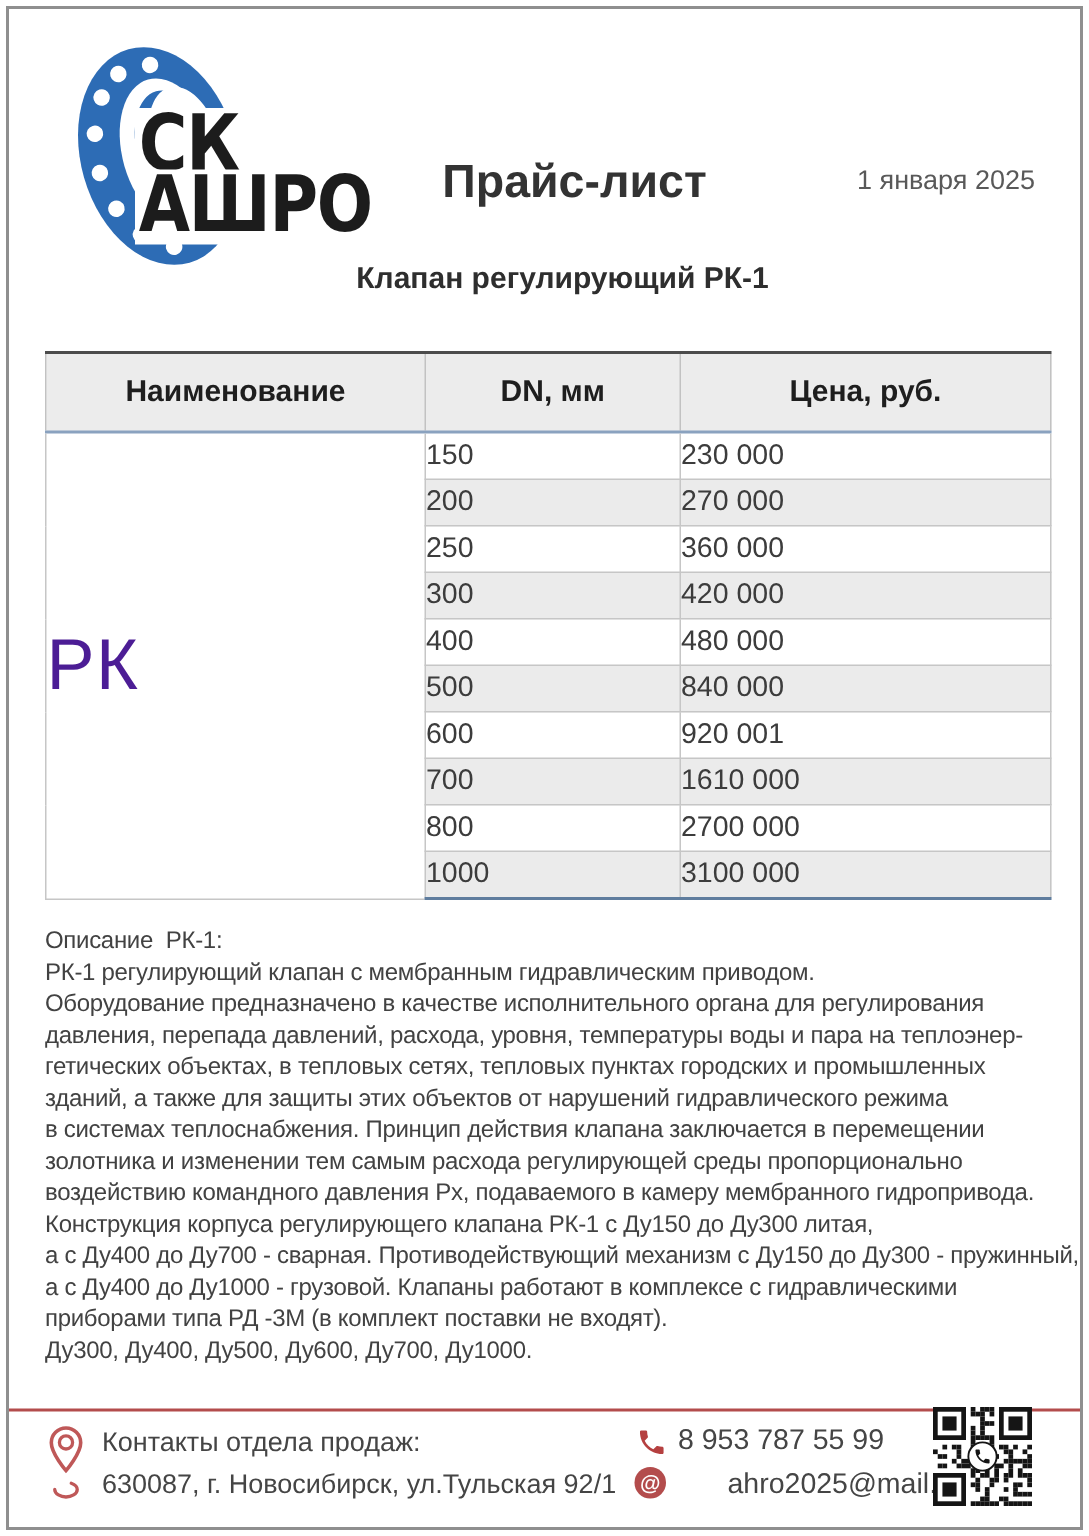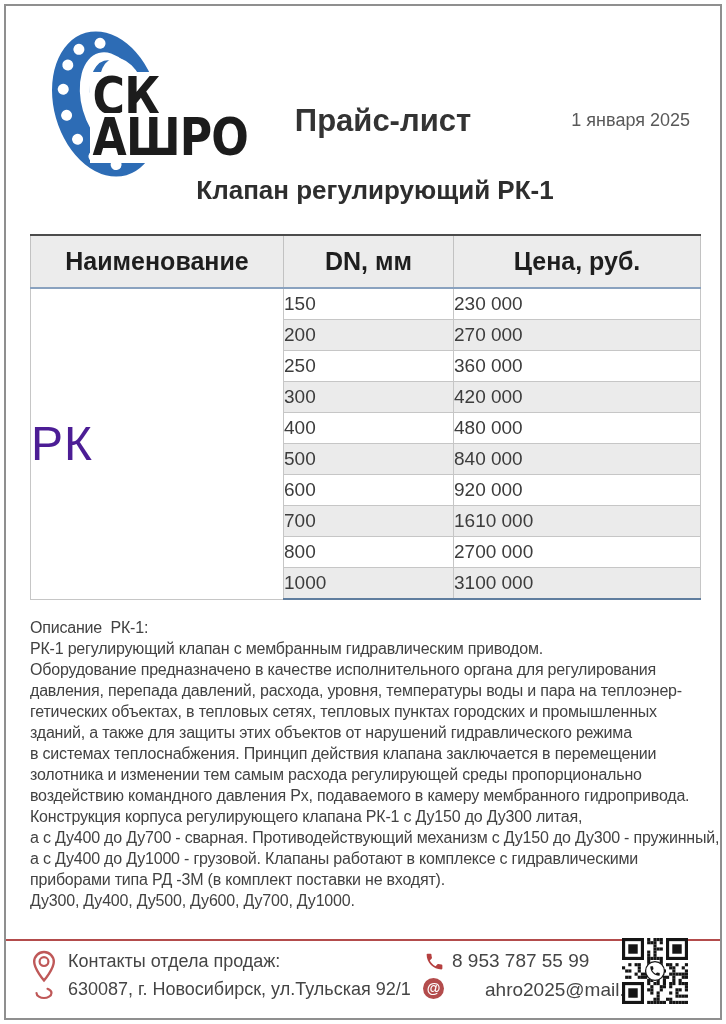--- a/index.html
+++ b/index.html
@@ -21,30 +21,30 @@
   }
   .logo-sk{left:62px;top:58px;font-size:52px;}
   .logo-ashro{left:62px;top:99px;font-size:52px;}
 
   
   .doc-title{position:absolute;left:383px;top:103px;transform:translateX(-50%);
     font-size:31px;font-weight:bold;color:#333;white-space:nowrap;}
   .doc-date{position:absolute;right:36px;top:110px;font-size:18px;color:#595959;
     white-space:nowrap;}
   .product-title{position:absolute;left:375px;top:175px;transform:translateX(-50%);
-    font-size:26px;font-weight:bold;color:#2e2e2e;white-space:nowrap;}
+    font-size:20px;font-weight:bold;color:#2e2e2e;white-space:nowrap;}
 
   
   table.price{position:absolute;left:30px;top:234px;width:670px;
     border-collapse:collapse;table-layout:fixed;}
   table.price col.c1{width:253px;} table.price col.c2{width:170px;}
   table.price col.c3{width:247px;}
   table.price th{
     height:51px;background:var(--table-header-bg,#ececec);
-    font-size:25px;font-weight:bold;color:#1e1e1e;text-align:center;
+    font-size:20px;font-weight:bold;color:#1e1e1e;text-align:center;
     border:1px solid #c2c2c2;border-top:2px solid #4c4c4c;
     border-bottom:2px solid #8aa2bf;padding:0;
   }
   table.price td{
     height:30px;font-size:19px;color:#3c3c3c;text-align:left;
     border:1px solid #c6c6c6;padding:0;background:#fff;
   }
   table.price tr.alt td{background:var(--row-alt-bg,#ebebeb);}
   table.price td.group-cell{
     background:#fff;font-size:48px;font-weight:normal;color:#4c1d95;
@@ -137,21 +137,21 @@
       <tr>
         <td>400</td>
         <td>480 000</td>
       </tr>
       <tr class="alt">
         <td>500</td>
         <td>840 000</td>
       </tr>
       <tr>
         <td>600</td>
-        <td>920 000</td>
+        <td>920 001</td>
       </tr>
       <tr class="alt">
         <td>700</td>
         <td>1610 000</td>
       </tr>
       <tr>
         <td>800</td>
         <td>2700 000</td>
       </tr>
       <tr class="alt">

